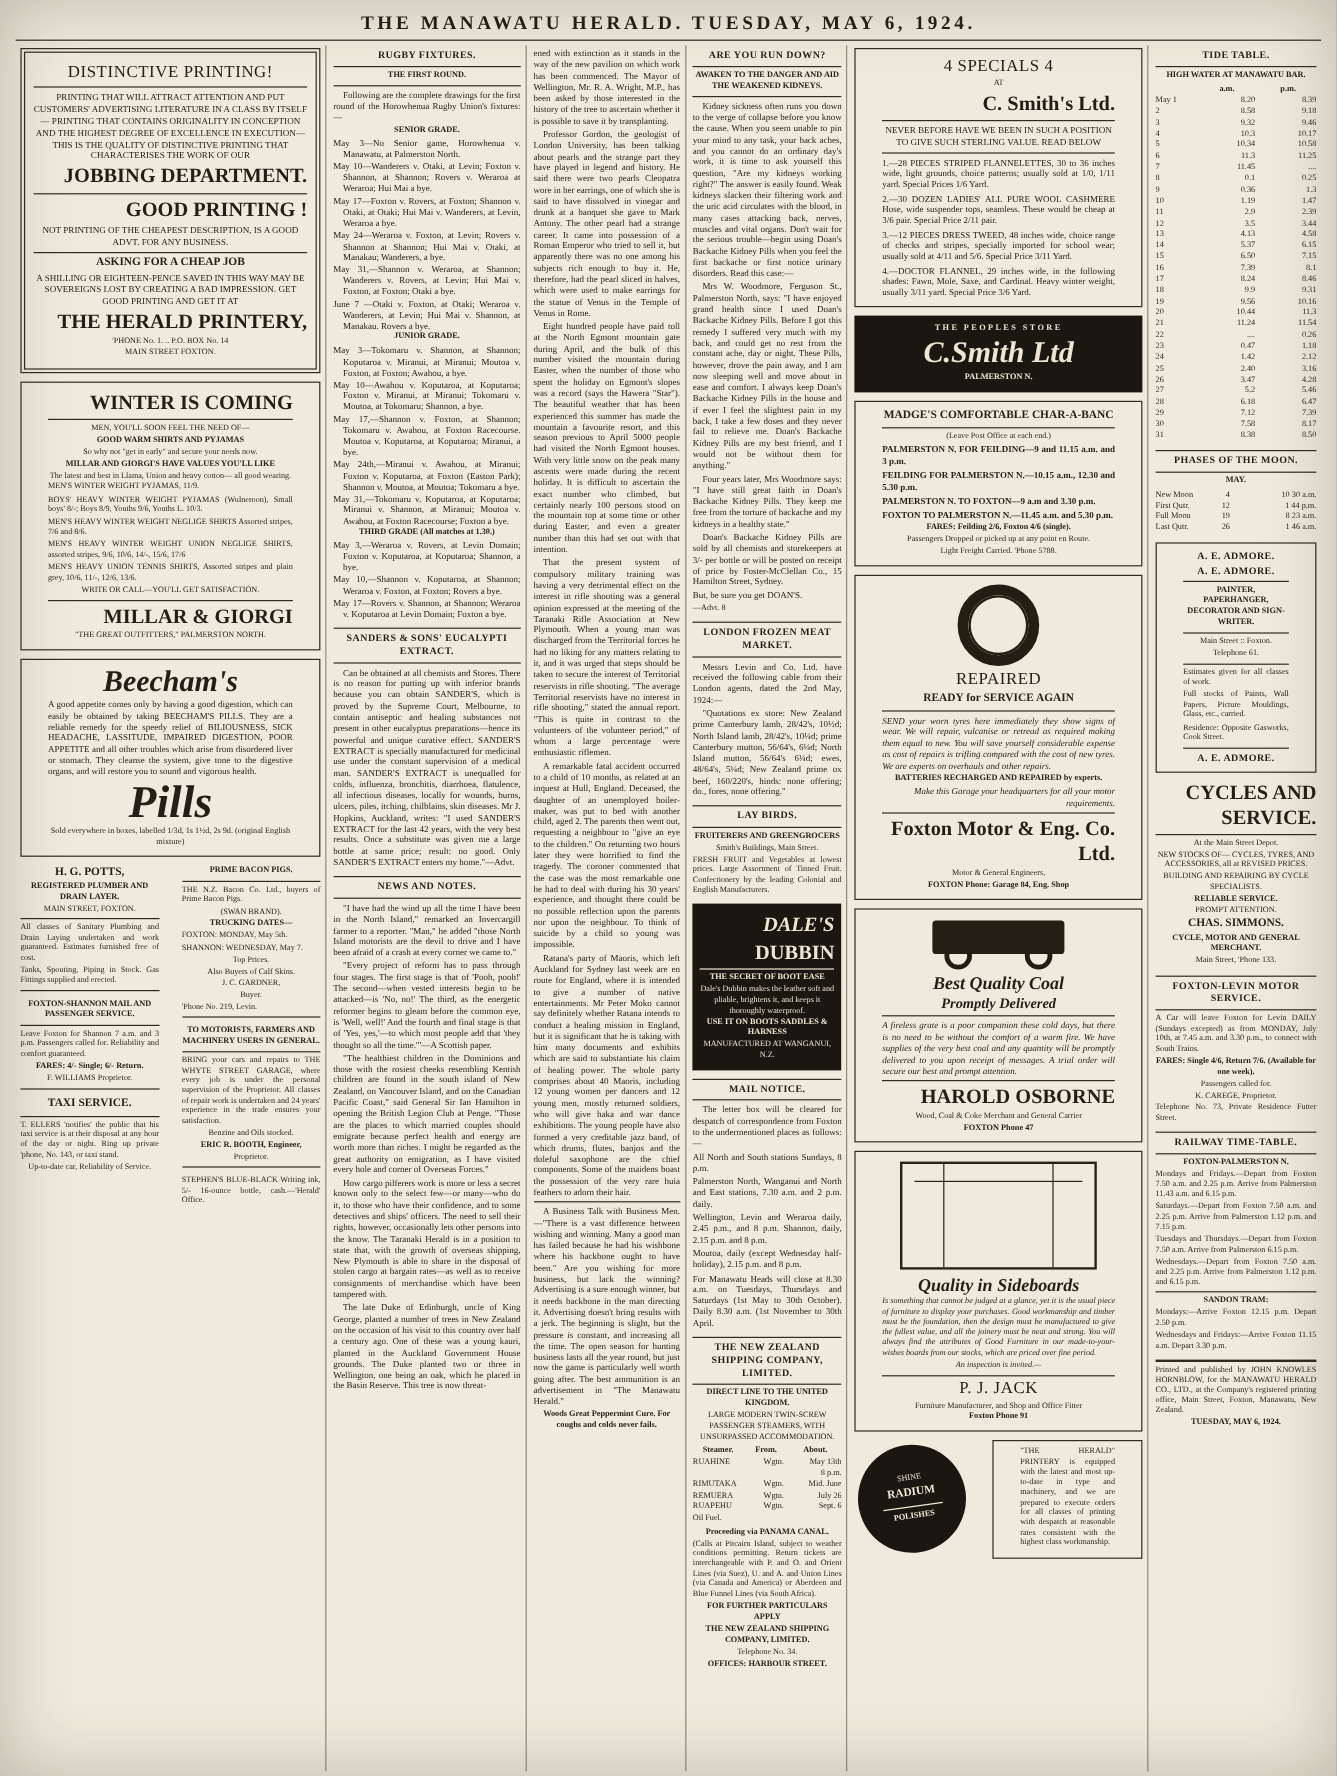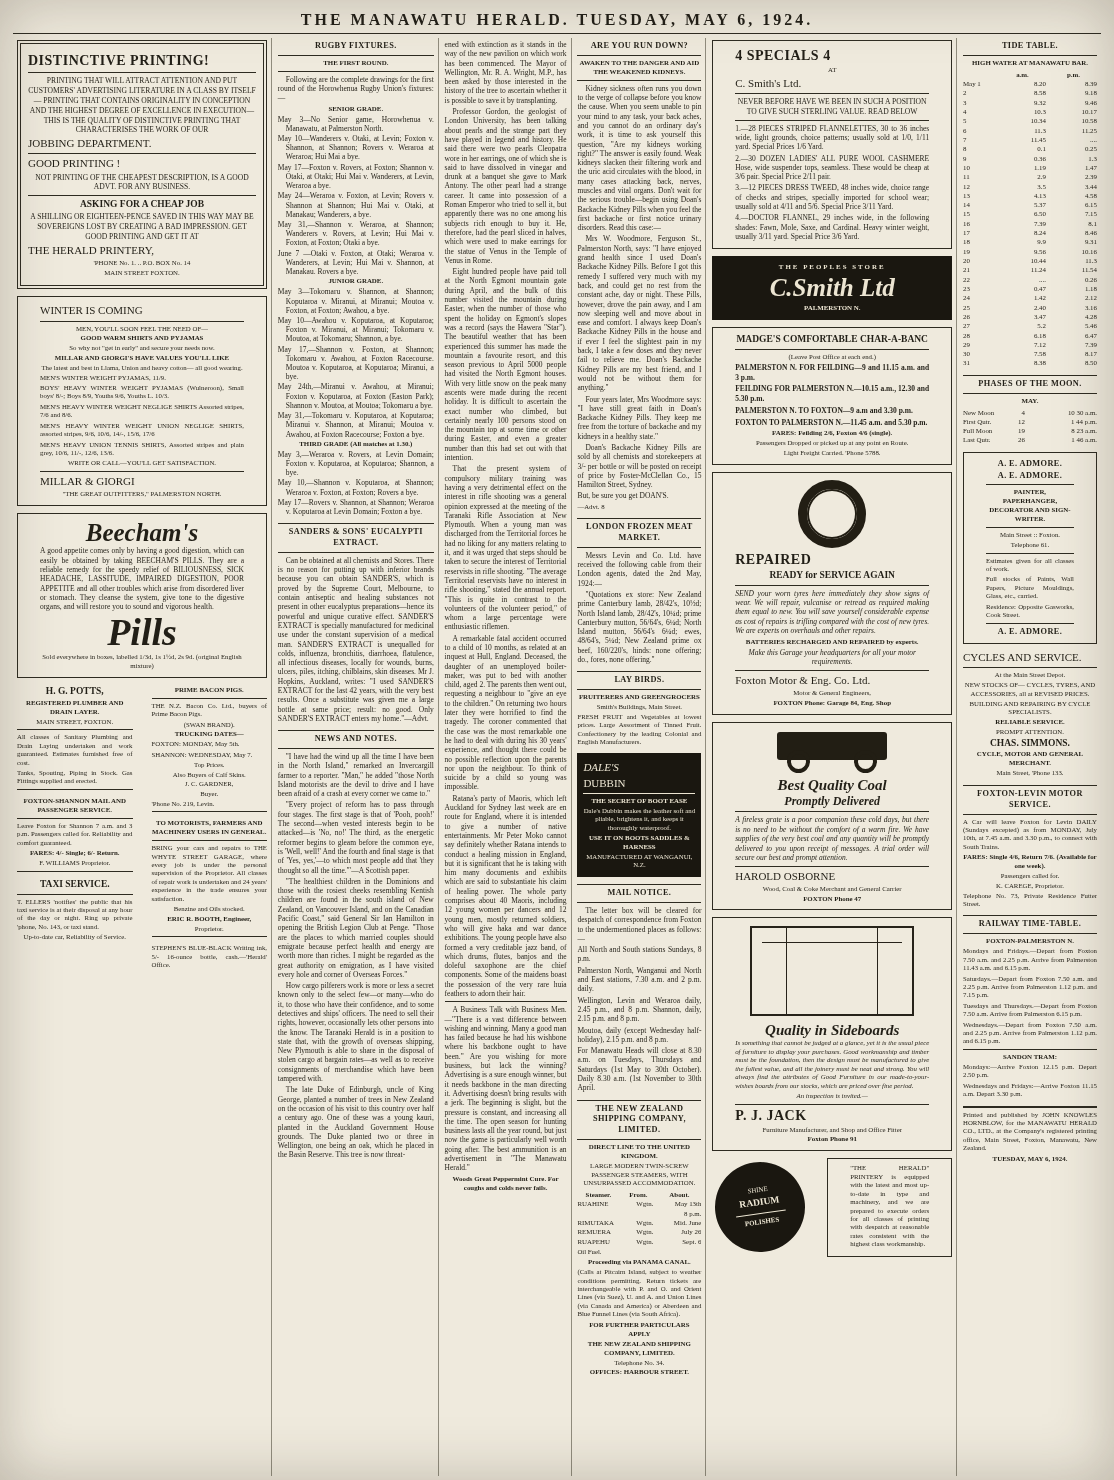--- a/index.html
+++ b/index.html
@@ -6,31 +6,31 @@
   body{background:#8f8b7f;font-family:"Liberation Serif","DejaVu Serif",serif}
   #page{width:1114px;height:1480px;margin:0 auto;background:#efeadd;color:#221f17;padding:8px 13px 4px;box-sizing:border-box;overflow:hidden;box-shadow:inset 0 0 60px rgba(60,52,35,.28)}
   #masthead{text-align:center;font-size:16px;font-weight:bold;letter-spacing:3px;padding:3px 0 4px;border-bottom:1.5px solid #2e2b21;margin-bottom:4px}
   #columns{display:flex;justify-content:space-between;height:1438px}
   .col{overflow:hidden;padding:2px 4px 0;border-right:1px solid rgba(50,45,30,.5);flex:0 0 auto;box-sizing:content-box}
   .col:last-child{border-right:none}
   .block{margin:0 0 7px}
   .box{border:1.5px solid #2e2b21;padding:5px 22px}
   .box2{border:1px solid #2e2b21;outline:1px solid #2e2b21;outline-offset:2px;padding:7px;margin:3px 3px 10px}
   .dark{background:#1a1710;color:#ece5d2;border-color:#1a1710;padding:6px}
-  .h1{font-size:14px;font-weight:bold;text-align:left;letter-spacing:.5px;line-height:1.15;margin:2px 0}
-  .h2{font-size:11px;font-weight:normal;text-align:left;line-height:1.2;margin:2px 0}
+  .h1{font-size:14px;font-weight:normal;text-align:center;letter-spacing:.5px;line-height:1.15;margin:2px 0}
+  .h2{font-size:17px;font-weight:bold;text-align:right;line-height:1.2;margin:2px 0}
   .h3{font-size:9.5px;font-weight:bold;text-align:center;line-height:1.25;margin:1px 0}
   .h4{font-size:8.3px;font-weight:bold;text-align:center;letter-spacing:.4px;line-height:1.3;margin:1px 0}
   .dh1{font-size:15px;font-weight:bold;font-style:italic;text-align:center;line-height:1.2}
   .dh2{font-size:12px;font-weight:bold;font-style:italic;text-align:center;line-height:1.2}
   .b{font-size:7.5px;line-height:1.24;text-align:justify;text-indent:8px;margin-bottom:2px}
   .b0{font-size:7.5px;line-height:1.24;text-align:justify;margin-bottom:2px}
   .b0b{font-size:7.5px;font-weight:bold;line-height:1.3;text-align:justify;margin-bottom:2px}
   .bc{font-size:7.6px;line-height:1.3;text-align:center;margin-bottom:2px}
-  .bi{font-size:7.5px;line-height:1.3;text-align:center;font-style:italic;margin-bottom:2px}
+  .bi{font-size:7.5px;line-height:1.3;text-align:right;font-style:italic;margin-bottom:2px}
   .bj-it{font-size:7.5px;line-height:1.26;text-align:justify;font-style:italic;margin-bottom:2px}
   .fx{font-size:7.5px;line-height:1.23;text-align:justify;padding-left:8px;text-indent:-8px;margin-bottom:1px}
   .sm{font-size:6.8px;line-height:1.24;text-align:justify;margin-bottom:2px}
   .smc{font-size:6.8px;line-height:1.28;text-align:center;margin-bottom:1px}
   .smcb{font-size:6.9px;font-weight:bold;text-align:center;line-height:1.3;margin:1px 0}
   .it{font-style:italic}
   .script{font-size:25px;font-weight:bold;font-style:italic;text-align:center;line-height:1.1}
   .script2{font-size:38px;font-weight:bold;font-style:italic;text-align:center;line-height:1.05}
   .logoscript{font-size:25px;font-weight:bold;font-style:italic;text-align:center;line-height:1.2}
   .ribbon{letter-spacing:2px}

